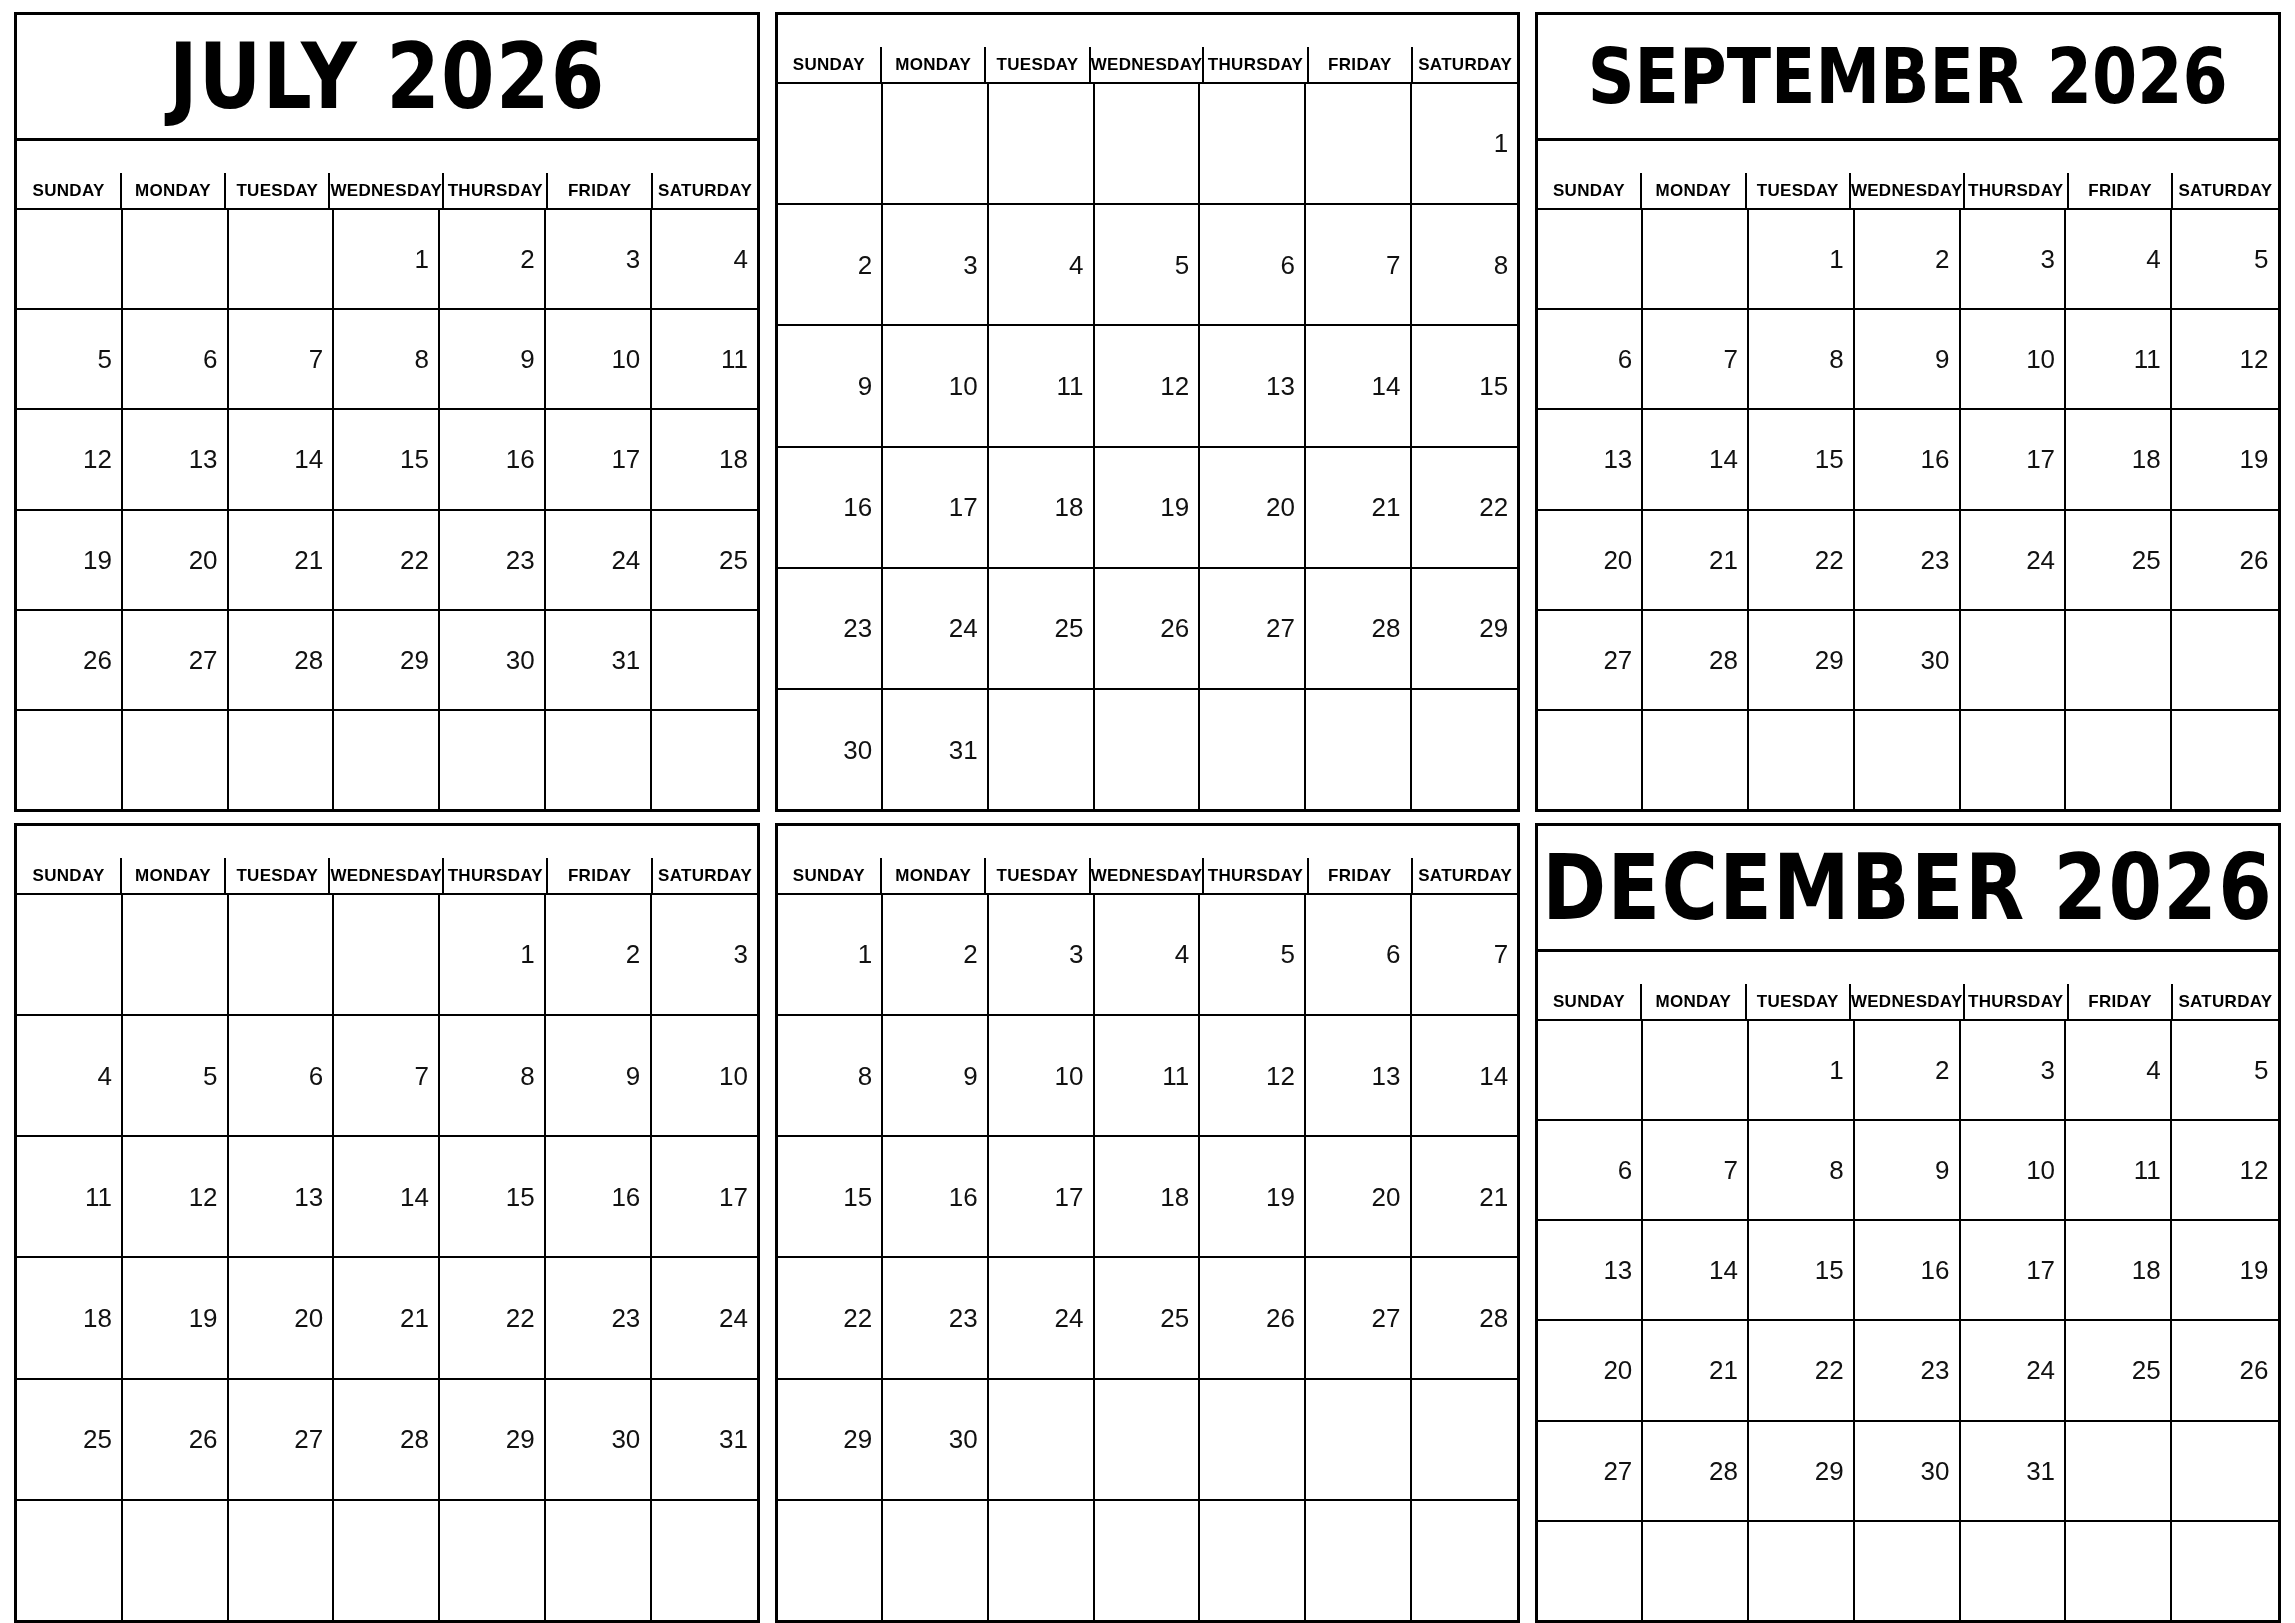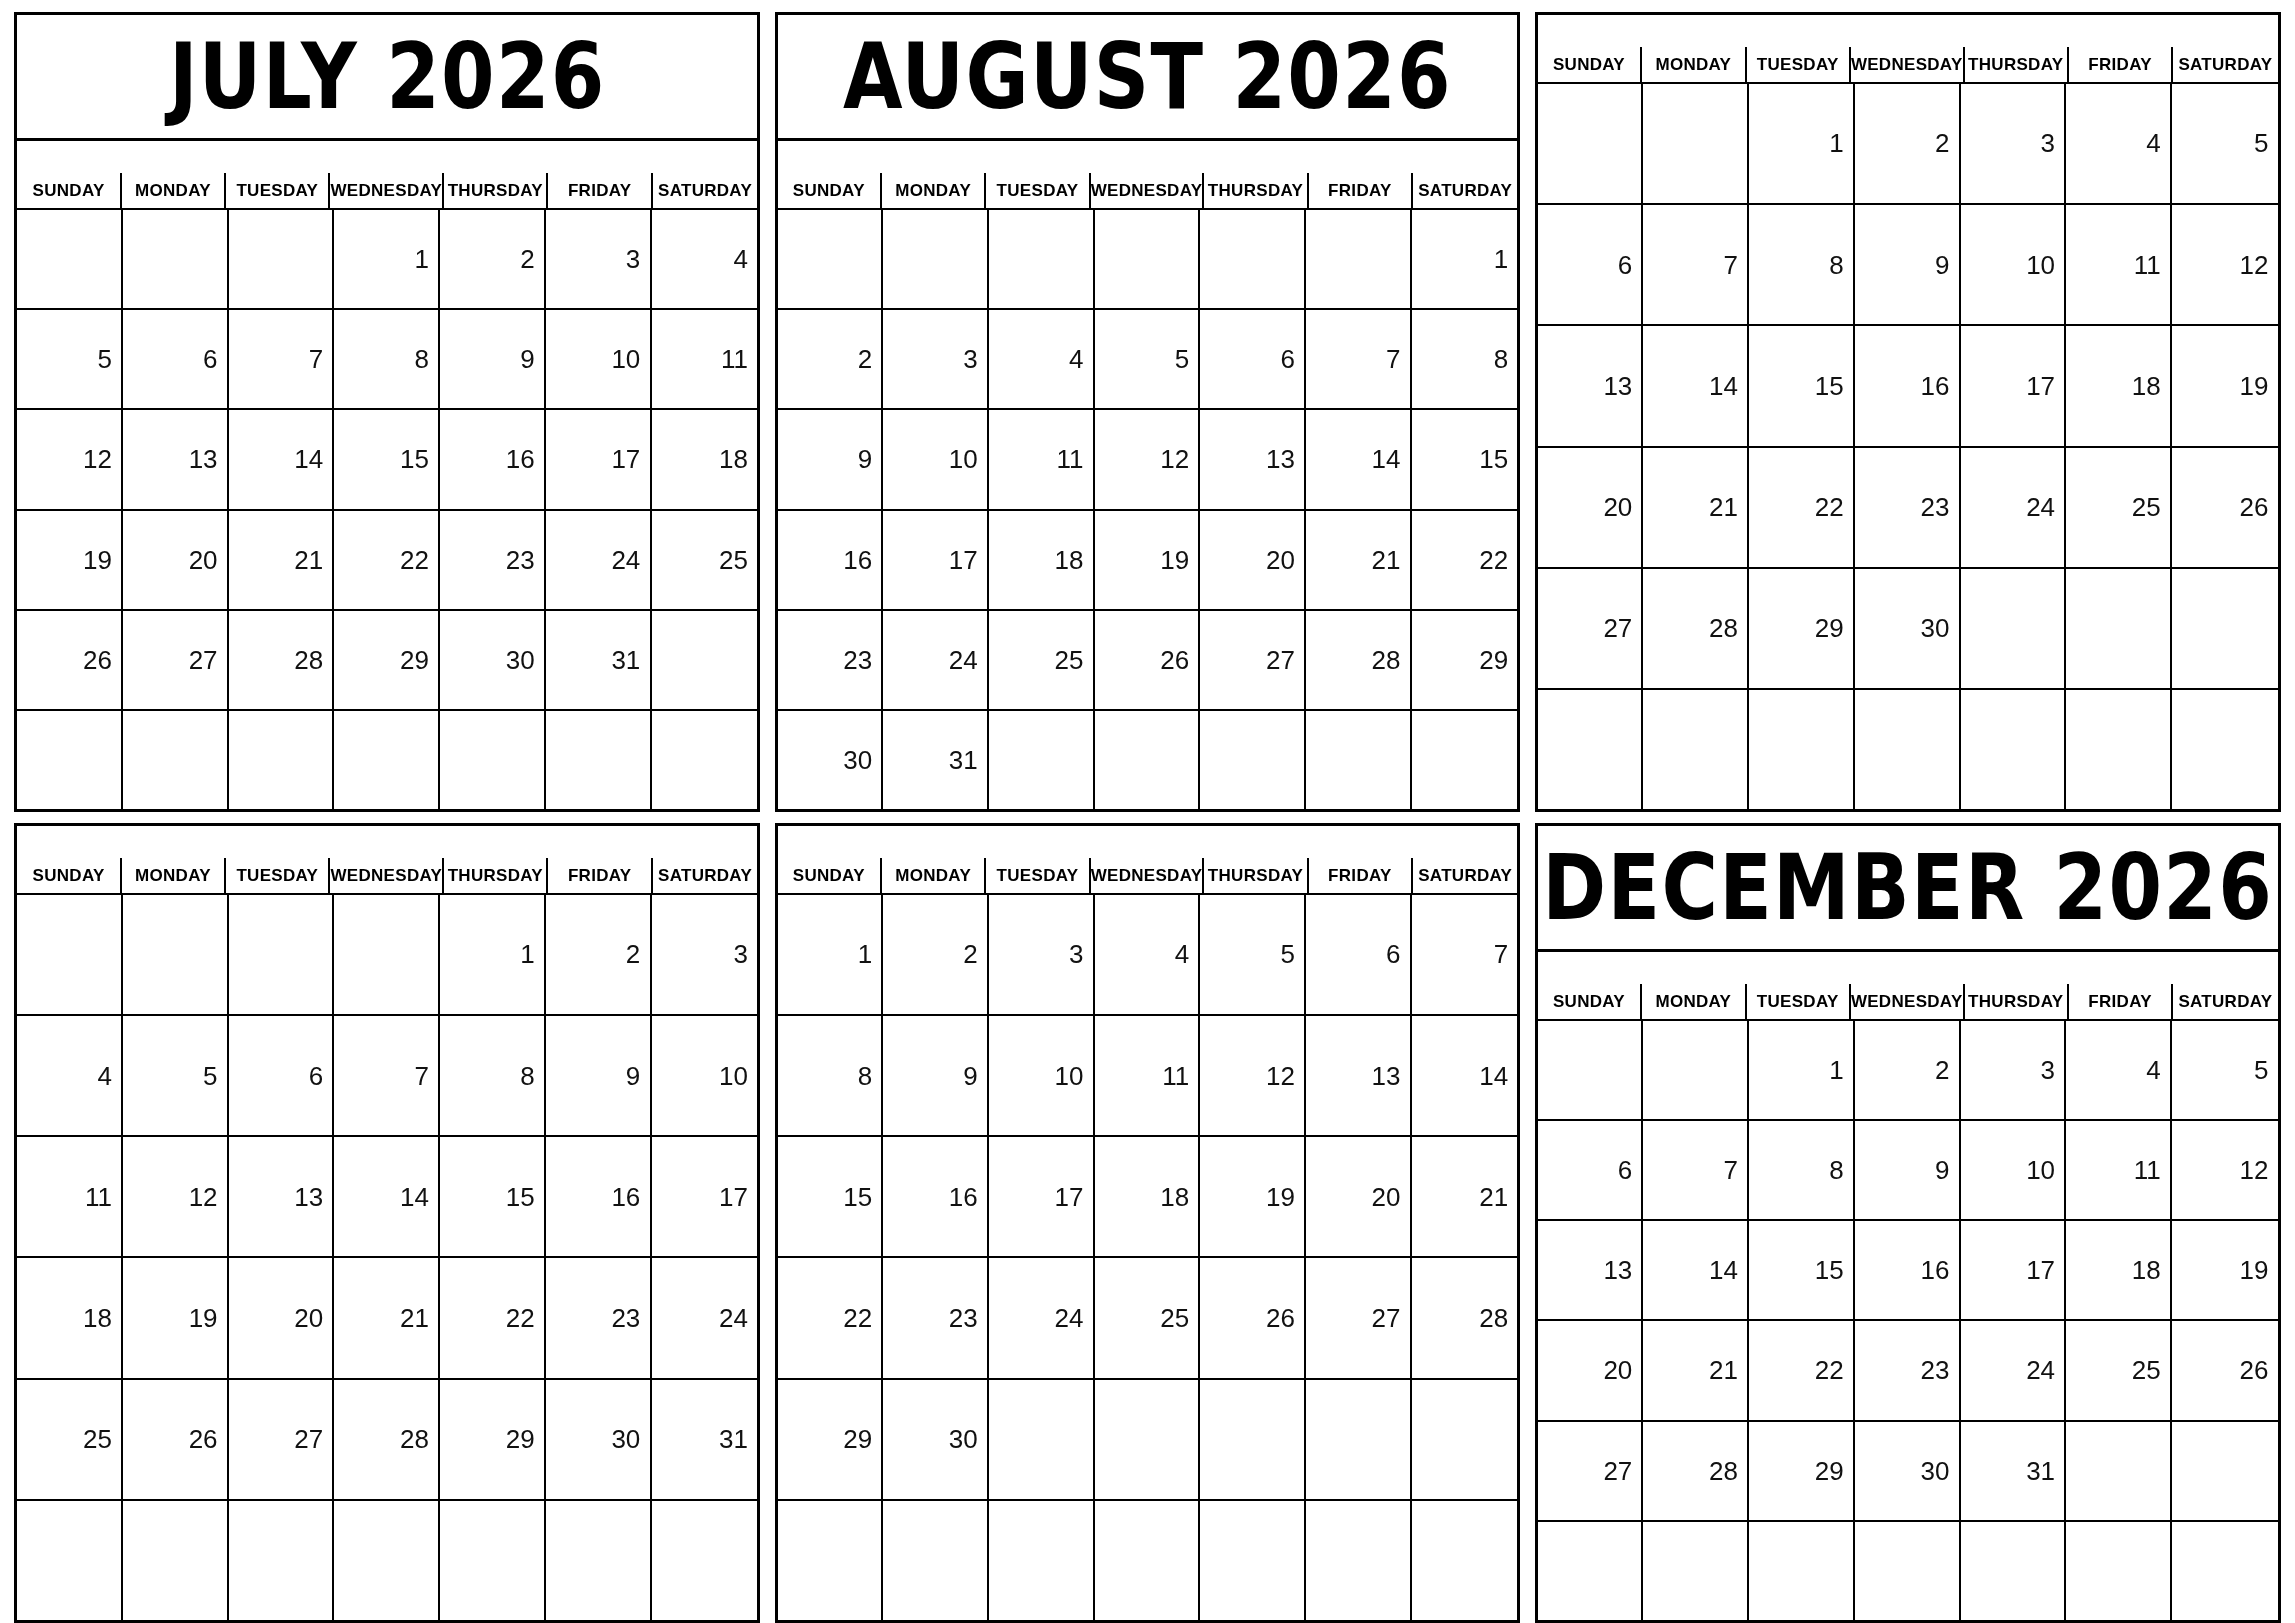--- a/index.html
+++ b/index.html
@@ -267,23 +267,20 @@
             <div class="day">
               <span></span>
             </div>
             <div class="day">
               <span></span>
             </div>
           </div>
         </div>
       </div>
       <div class="month">
-        <div class="month-title">
-          <span>AUGUST 2026</span>
-        </div>
         <div class="dow-row">
           <div class="dow">SUNDAY</div>
           <div class="dow">MONDAY</div>
           <div class="dow">TUESDAY</div>
           <div class="dow">WEDNESDAY</div>
           <div class="dow">THURSDAY</div>
           <div class="dow">FRIDAY</div>
           <div class="dow">SATURDAY</div>
         </div>
         <div class="weeks">
@@ -401,20 +398,174 @@
             <div class="day">
               <span>29</span>
             </div>
           </div>
           <div class="week">
             <div class="day">
               <span>30</span>
             </div>
             <div class="day">
               <span>31</span>
+            </div>
+            <div class="day">
+              <span></span>
+            </div>
+            <div class="day">
+              <span></span>
+            </div>
+            <div class="day">
+              <span></span>
+            </div>
+            <div class="day">
+              <span></span>
+            </div>
+            <div class="day">
+              <span></span>
+            </div>
+          </div>
+        </div>
+      </div>
+      <div class="month">
+        <div class="month-title m-long">
+          <span>SEPTEMBER 2026</span>
+        </div>
+        <div class="dow-row">
+          <div class="dow">SUNDAY</div>
+          <div class="dow">MONDAY</div>
+          <div class="dow">TUESDAY</div>
+          <div class="dow">WEDNESDAY</div>
+          <div class="dow">THURSDAY</div>
+          <div class="dow">FRIDAY</div>
+          <div class="dow">SATURDAY</div>
+        </div>
+        <div class="weeks">
+          <div class="week">
+            <div class="day">
+              <span></span>
+            </div>
+            <div class="day">
+              <span></span>
+            </div>
+            <div class="day">
+              <span>1</span>
+            </div>
+            <div class="day">
+              <span>2</span>
+            </div>
+            <div class="day">
+              <span>3</span>
+            </div>
+            <div class="day">
+              <span>4</span>
+            </div>
+            <div class="day">
+              <span>5</span>
+            </div>
+          </div>
+          <div class="week">
+            <div class="day">
+              <span>6</span>
+            </div>
+            <div class="day">
+              <span>7</span>
+            </div>
+            <div class="day">
+              <span>8</span>
+            </div>
+            <div class="day">
+              <span>9</span>
+            </div>
+            <div class="day">
+              <span>10</span>
+            </div>
+            <div class="day">
+              <span>11</span>
+            </div>
+            <div class="day">
+              <span>12</span>
+            </div>
+          </div>
+          <div class="week">
+            <div class="day">
+              <span>13</span>
+            </div>
+            <div class="day">
+              <span>14</span>
+            </div>
+            <div class="day">
+              <span>15</span>
+            </div>
+            <div class="day">
+              <span>16</span>
+            </div>
+            <div class="day">
+              <span>17</span>
+            </div>
+            <div class="day">
+              <span>18</span>
+            </div>
+            <div class="day">
+              <span>19</span>
+            </div>
+          </div>
+          <div class="week">
+            <div class="day">
+              <span>20</span>
+            </div>
+            <div class="day">
+              <span>21</span>
+            </div>
+            <div class="day">
+              <span>22</span>
+            </div>
+            <div class="day">
+              <span>23</span>
+            </div>
+            <div class="day">
+              <span>24</span>
+            </div>
+            <div class="day">
+              <span>25</span>
+            </div>
+            <div class="day">
+              <span>26</span>
+            </div>
+          </div>
+          <div class="week">
+            <div class="day">
+              <span>27</span>
+            </div>
+            <div class="day">
+              <span>28</span>
+            </div>
+            <div class="day">
+              <span>29</span>
+            </div>
+            <div class="day">
+              <span>30</span>
+            </div>
+            <div class="day">
+              <span></span>
+            </div>
+            <div class="day">
+              <span></span>
+            </div>
+            <div class="day">
+              <span></span>
+            </div>
+          </div>
+          <div class="week">
+            <div class="day">
+              <span></span>
+            </div>
+            <div class="day">
+              <span></span>
             </div>
             <div class="day">
               <span></span>
             </div>
             <div class="day">
               <span></span>
             </div>
             <div class="day">
               <span></span>
             </div>
@@ -439,125 +590,125 @@
         </div>
         <div class="weeks">
           <div class="week">
             <div class="day">
               <span></span>
             </div>
             <div class="day">
               <span></span>
             </div>
             <div class="day">
+              <span></span>
+            </div>
+            <div class="day">
+              <span></span>
+            </div>
+            <div class="day">
               <span>1</span>
             </div>
             <div class="day">
               <span>2</span>
             </div>
             <div class="day">
               <span>3</span>
             </div>
+          </div>
+          <div class="week">
             <div class="day">
               <span>4</span>
             </div>
             <div class="day">
               <span>5</span>
             </div>
-          </div>
-          <div class="week">
             <div class="day">
               <span>6</span>
             </div>
             <div class="day">
               <span>7</span>
             </div>
             <div class="day">
               <span>8</span>
             </div>
             <div class="day">
               <span>9</span>
             </div>
             <div class="day">
               <span>10</span>
             </div>
+          </div>
+          <div class="week">
             <div class="day">
               <span>11</span>
             </div>
             <div class="day">
               <span>12</span>
             </div>
-          </div>
-          <div class="week">
             <div class="day">
               <span>13</span>
             </div>
             <div class="day">
               <span>14</span>
             </div>
             <div class="day">
               <span>15</span>
             </div>
             <div class="day">
               <span>16</span>
             </div>
             <div class="day">
               <span>17</span>
             </div>
+          </div>
+          <div class="week">
             <div class="day">
               <span>18</span>
             </div>
             <div class="day">
               <span>19</span>
             </div>
-          </div>
-          <div class="week">
             <div class="day">
               <span>20</span>
             </div>
             <div class="day">
               <span>21</span>
             </div>
             <div class="day">
               <span>22</span>
             </div>
             <div class="day">
               <span>23</span>
             </div>
             <div class="day">
               <span>24</span>
             </div>
+          </div>
+          <div class="week">
             <div class="day">
               <span>25</span>
             </div>
             <div class="day">
               <span>26</span>
             </div>
-          </div>
-          <div class="week">
             <div class="day">
               <span>27</span>
             </div>
             <div class="day">
               <span>28</span>
             </div>
             <div class="day">
               <span>29</span>
             </div>
             <div class="day">
               <span>30</span>
             </div>
             <div class="day">
-              <span></span>
-            </div>
-            <div class="day">
-              <span></span>
-            </div>
-            <div class="day">
-              <span></span>
+              <span>31</span>
             </div>
           </div>
           <div class="week">
             <div class="day">
               <span></span>
             </div>
             <div class="day">
               <span></span>
             </div>
             <div class="day">
@@ -584,131 +735,131 @@
           <div class="dow">MONDAY</div>
           <div class="dow">TUESDAY</div>
           <div class="dow">WEDNESDAY</div>
           <div class="dow">THURSDAY</div>
           <div class="dow">FRIDAY</div>
           <div class="dow">SATURDAY</div>
         </div>
         <div class="weeks">
           <div class="week">
             <div class="day">
-              <span></span>
-            </div>
-            <div class="day">
-              <span></span>
-            </div>
-            <div class="day">
-              <span></span>
-            </div>
-            <div class="day">
-              <span></span>
-            </div>
-            <div class="day">
               <span>1</span>
             </div>
             <div class="day">
               <span>2</span>
             </div>
             <div class="day">
               <span>3</span>
             </div>
-          </div>
-          <div class="week">
             <div class="day">
               <span>4</span>
             </div>
             <div class="day">
               <span>5</span>
             </div>
             <div class="day">
               <span>6</span>
             </div>
             <div class="day">
               <span>7</span>
             </div>
+          </div>
+          <div class="week">
             <div class="day">
               <span>8</span>
             </div>
             <div class="day">
               <span>9</span>
             </div>
             <div class="day">
               <span>10</span>
             </div>
-          </div>
-          <div class="week">
             <div class="day">
               <span>11</span>
             </div>
             <div class="day">
               <span>12</span>
             </div>
             <div class="day">
               <span>13</span>
             </div>
             <div class="day">
               <span>14</span>
             </div>
+          </div>
+          <div class="week">
             <div class="day">
               <span>15</span>
             </div>
             <div class="day">
               <span>16</span>
             </div>
             <div class="day">
               <span>17</span>
             </div>
-          </div>
-          <div class="week">
             <div class="day">
               <span>18</span>
             </div>
             <div class="day">
               <span>19</span>
             </div>
             <div class="day">
               <span>20</span>
             </div>
             <div class="day">
               <span>21</span>
             </div>
+          </div>
+          <div class="week">
             <div class="day">
               <span>22</span>
             </div>
             <div class="day">
               <span>23</span>
             </div>
             <div class="day">
               <span>24</span>
             </div>
-          </div>
-          <div class="week">
             <div class="day">
               <span>25</span>
             </div>
             <div class="day">
               <span>26</span>
             </div>
             <div class="day">
               <span>27</span>
             </div>
             <div class="day">
               <span>28</span>
             </div>
+          </div>
+          <div class="week">
             <div class="day">
               <span>29</span>
             </div>
             <div class="day">
               <span>30</span>
             </div>
             <div class="day">
-              <span>31</span>
+              <span></span>
+            </div>
+            <div class="day">
+              <span></span>
+            </div>
+            <div class="day">
+              <span></span>
+            </div>
+            <div class="day">
+              <span></span>
+            </div>
+            <div class="day">
+              <span></span>
             </div>
           </div>
           <div class="week">
             <div class="day">
               <span></span>
             </div>
             <div class="day">
               <span></span>
             </div>
             <div class="day">
@@ -723,186 +874,35 @@
             <div class="day">
               <span></span>
             </div>
             <div class="day">
               <span></span>
             </div>
           </div>
         </div>
       </div>
       <div class="month">
+        <div class="month-title">
+          <span>DECEMBER 2026</span>
+        </div>
         <div class="dow-row">
           <div class="dow">SUNDAY</div>
           <div class="dow">MONDAY</div>
           <div class="dow">TUESDAY</div>
           <div class="dow">WEDNESDAY</div>
           <div class="dow">THURSDAY</div>
           <div class="dow">FRIDAY</div>
           <div class="dow">SATURDAY</div>
         </div>
         <div class="weeks">
           <div class="week">
             <div class="day">
-              <span>1</span>
-            </div>
-            <div class="day">
-              <span>2</span>
-            </div>
-            <div class="day">
-              <span>3</span>
-            </div>
-            <div class="day">
-              <span>4</span>
-            </div>
-            <div class="day">
-              <span>5</span>
-            </div>
-            <div class="day">
-              <span>6</span>
-            </div>
-            <div class="day">
-              <span>7</span>
-            </div>
-          </div>
-          <div class="week">
-            <div class="day">
-              <span>8</span>
-            </div>
-            <div class="day">
-              <span>9</span>
-            </div>
-            <div class="day">
-              <span>10</span>
-            </div>
-            <div class="day">
-              <span>11</span>
-            </div>
-            <div class="day">
-              <span>12</span>
-            </div>
-            <div class="day">
-              <span>13</span>
-            </div>
-            <div class="day">
-              <span>14</span>
-            </div>
-          </div>
-          <div class="week">
-            <div class="day">
-              <span>15</span>
-            </div>
-            <div class="day">
-              <span>16</span>
-            </div>
-            <div class="day">
-              <span>17</span>
-            </div>
-            <div class="day">
-              <span>18</span>
-            </div>
-            <div class="day">
-              <span>19</span>
-            </div>
-            <div class="day">
-              <span>20</span>
-            </div>
-            <div class="day">
-              <span>21</span>
-            </div>
-          </div>
-          <div class="week">
-            <div class="day">
-              <span>22</span>
-            </div>
-            <div class="day">
-              <span>23</span>
-            </div>
-            <div class="day">
-              <span>24</span>
-            </div>
-            <div class="day">
-              <span>25</span>
-            </div>
-            <div class="day">
-              <span>26</span>
-            </div>
-            <div class="day">
-              <span>27</span>
-            </div>
-            <div class="day">
-              <span>28</span>
-            </div>
-          </div>
-          <div class="week">
-            <div class="day">
-              <span>29</span>
-            </div>
-            <div class="day">
-              <span>30</span>
-            </div>
-            <div class="day">
-              <span></span>
-            </div>
-            <div class="day">
-              <span></span>
-            </div>
-            <div class="day">
-              <span></span>
-            </div>
-            <div class="day">
-              <span></span>
-            </div>
-            <div class="day">
-              <span></span>
-            </div>
-          </div>
-          <div class="week">
-            <div class="day">
-              <span></span>
-            </div>
-            <div class="day">
-              <span></span>
-            </div>
-            <div class="day">
-              <span></span>
-            </div>
-            <div class="day">
-              <span></span>
-            </div>
-            <div class="day">
-              <span></span>
-            </div>
-            <div class="day">
-              <span></span>
-            </div>
-            <div class="day">
-              <span></span>
-            </div>
-          </div>
-        </div>
-      </div>
-      <div class="month">
-        <div class="month-title">
-          <span>DECEMBER 2026</span>
-        </div>
-        <div class="dow-row">
-          <div class="dow">SUNDAY</div>
-          <div class="dow">MONDAY</div>
-          <div class="dow">TUESDAY</div>
-          <div class="dow">WEDNESDAY</div>
-          <div class="dow">THURSDAY</div>
-          <div class="dow">FRIDAY</div>
-          <div class="dow">SATURDAY</div>
-        </div>
-        <div class="weeks">
-          <div class="week">
-            <div class="day">
               <span></span>
             </div>
             <div class="day">
               <span></span>
             </div>
             <div class="day">
               <span>1</span>
             </div>
             <div class="day">
               <span>2</span>

